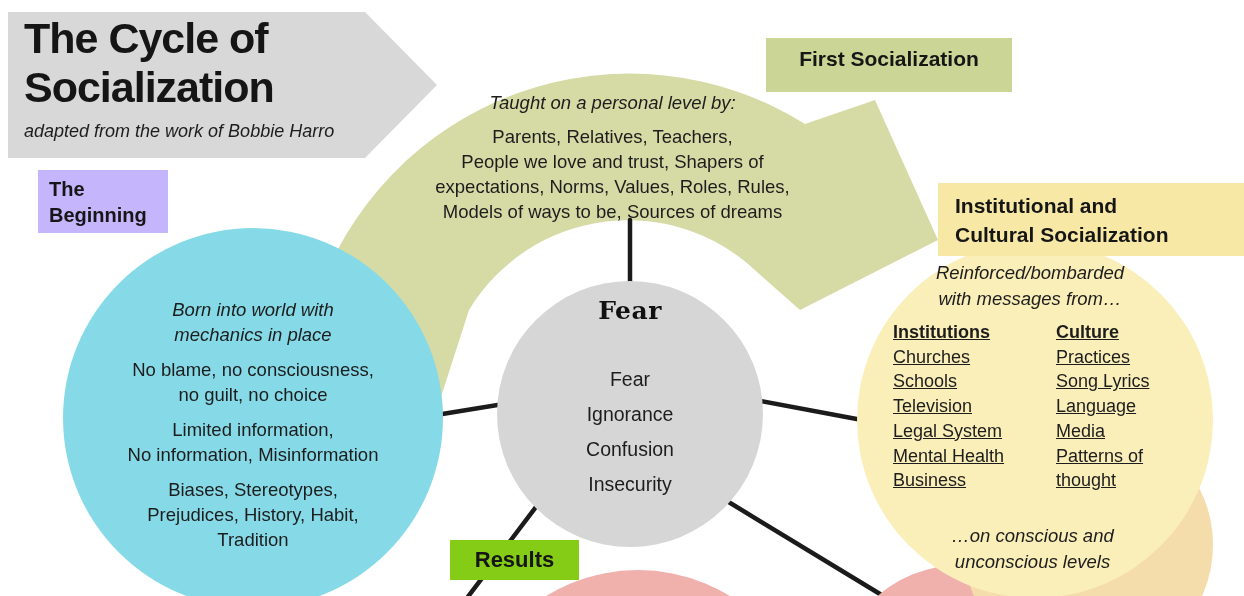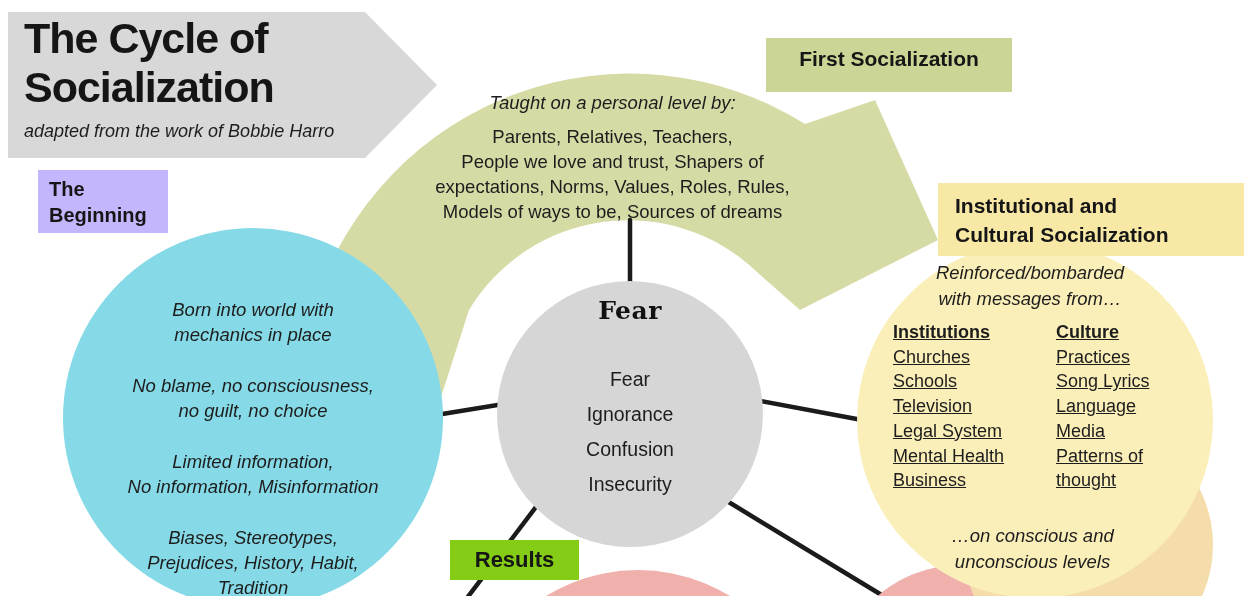--- a/index.html
+++ b/index.html
@@ -18,21 +18,21 @@
   .label-beginning{left:38px;top:170px;width:130px;height:63px;background:#c4b5fd;font-size:20px;line-height:26px;padding:6px 0 0 11px;}
   .label-first{left:766px;top:38px;width:246px;height:54px;background:#cbd595;font-size:21px;text-align:center;line-height:42px;}
   .label-inst{left:938px;top:147px;width:306px;height:73px;background:#f8e8a6;font-size:21px;line-height:29px;padding:8px 0 0 17px;margin-top:36px;}
   .label-results{left:450px;top:540px;width:129px;height:40px;background:#84cc16;font-size:22px;text-align:center;line-height:40px;}
 
   .arc-text{left:390px;top:90px;width:445px;text-align:center;font-size:18.5px;line-height:25px;}
   .italic{font-style:italic;}
   .mb9{margin-bottom:9px;}
 
   .blue-text{left:83px;top:297px;width:340px;text-align:center;font-size:18.5px;line-height:25px;}
-  .text-group{margin-top:26px;font-style:italic;}
+  .text-group{margin-top:10px;}
 
   .core-text{left:497px;top:296px;width:266px;text-align:center;}
   .core-heading{font-family:"DejaVu Serif",serif;font-weight:700;font-size:25px;letter-spacing:.5px;color:#111;}
   .core-items{margin-top:37px;font-size:19.5px;line-height:35px;}
 
   .inst-intro{left:885px;top:260px;width:290px;text-align:center;font-style:italic;font-size:18.5px;line-height:26px;}
   .inst-cols{left:893px;top:320px;width:303px;display:flex;font-size:18px;line-height:24.7px;text-decoration:underline;}
   .inst-col1{width:163px;}
   .inst-col2{width:140px;}
   .inst-hdr{font-weight:700;}

